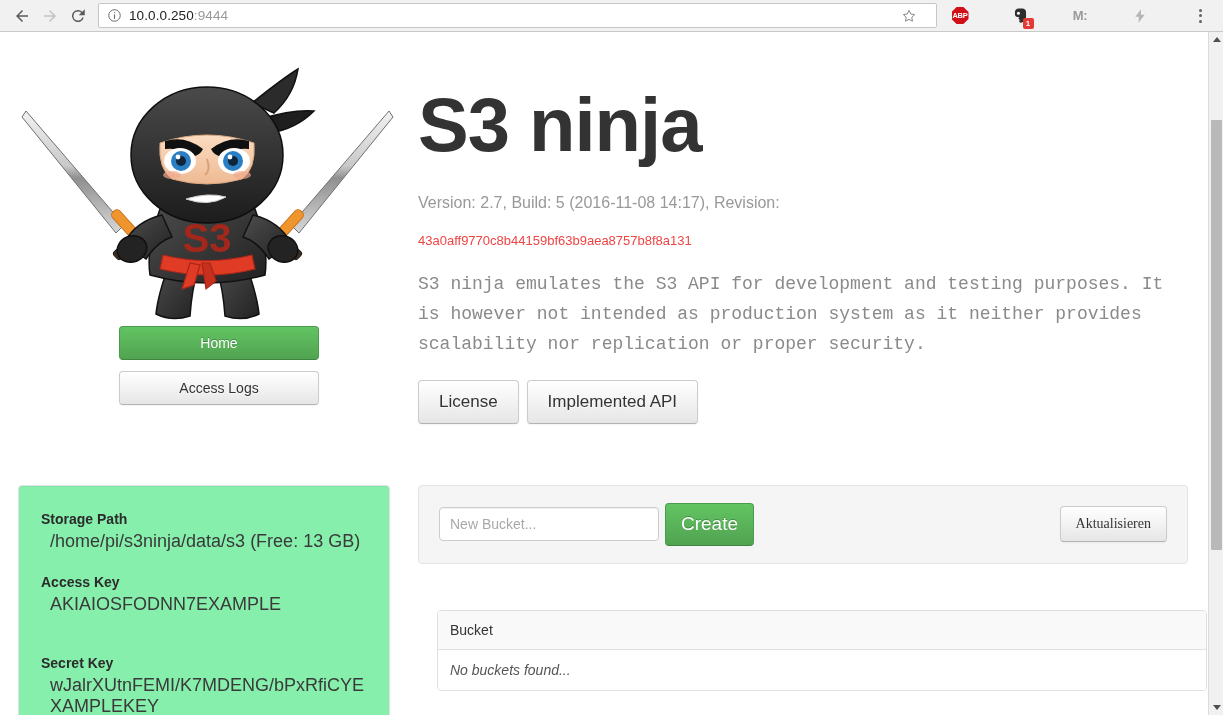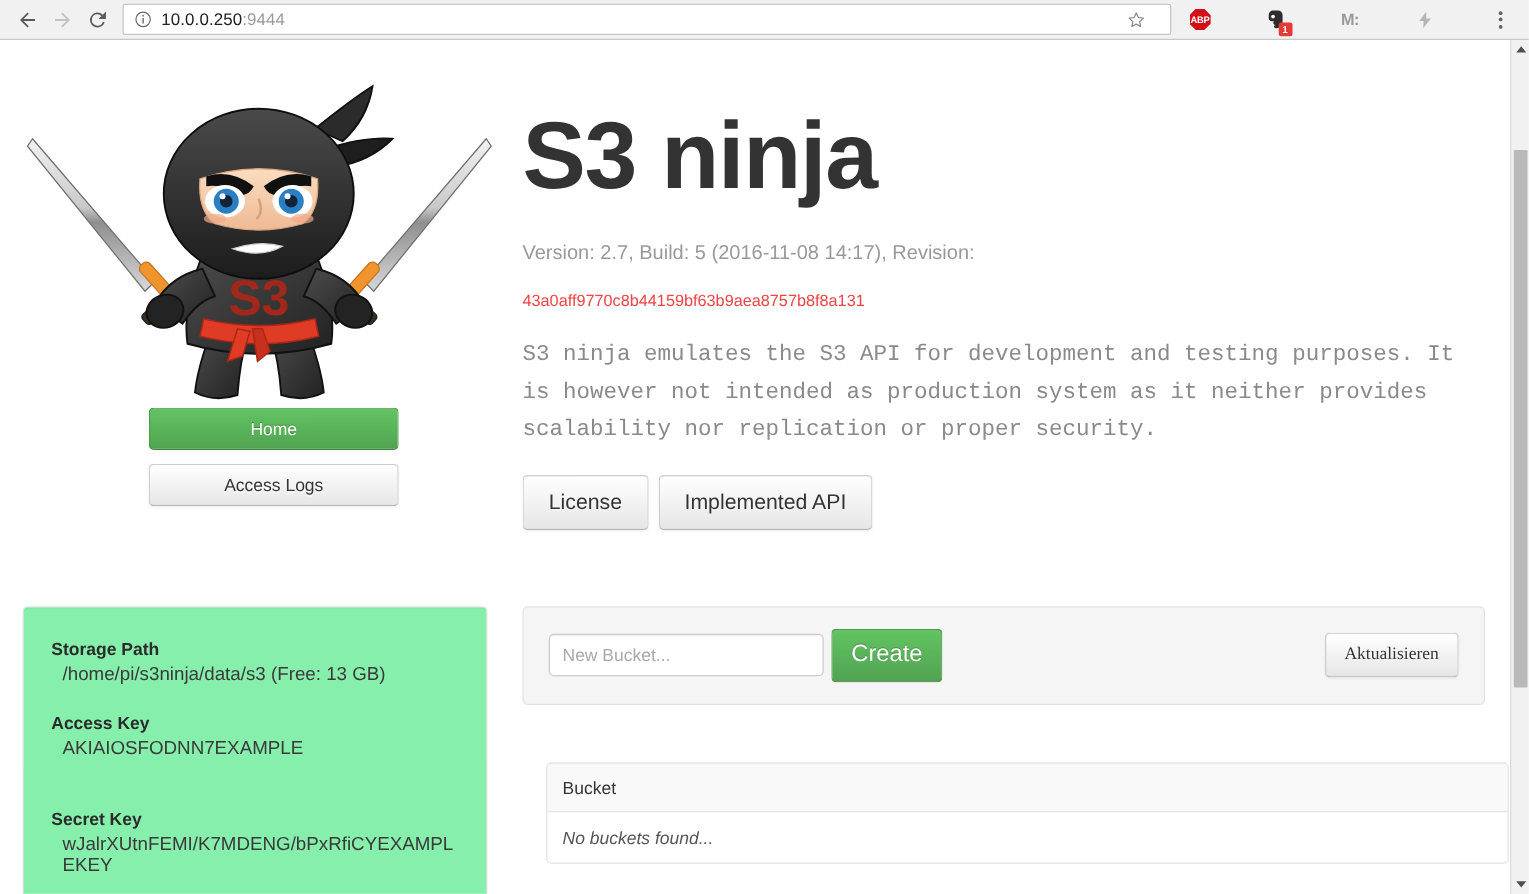--- a/index.html
+++ b/index.html
@@ -254,21 +254,21 @@
   }
   .info-block { margin-bottom: 22px; }
   .info-block:last-child { margin-bottom: 0; margin-top: 40px; }
   .info-label {
     font-size: 14px;
     font-weight: bold;
     color: #2b2b2b;
     margin-bottom: 4px;
   }
   .info-value {
-    font-size: 15px;
+    font-size: 18px;
     color: #3a3a3a;
     padding-left: 9px;
     word-break: break-all;
   }
 
   
   .bucket-toolbar {
     position: absolute;
     left: 418px;
     top: 453px;

